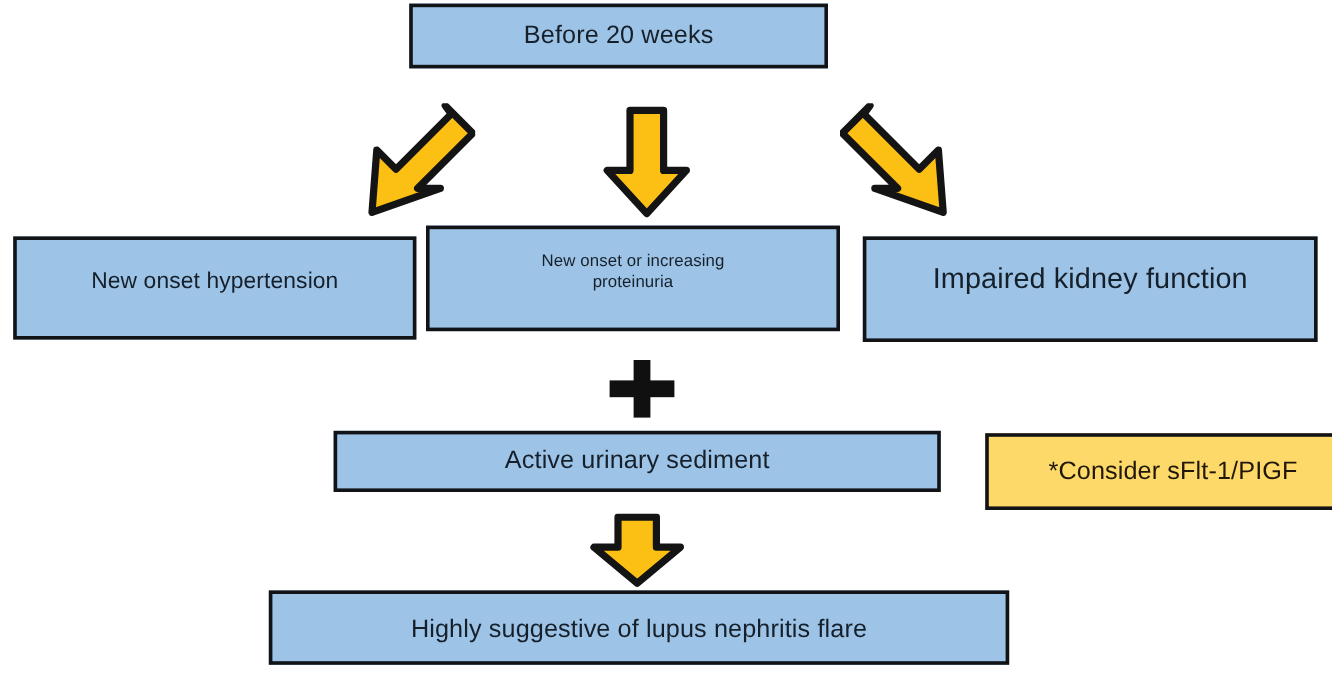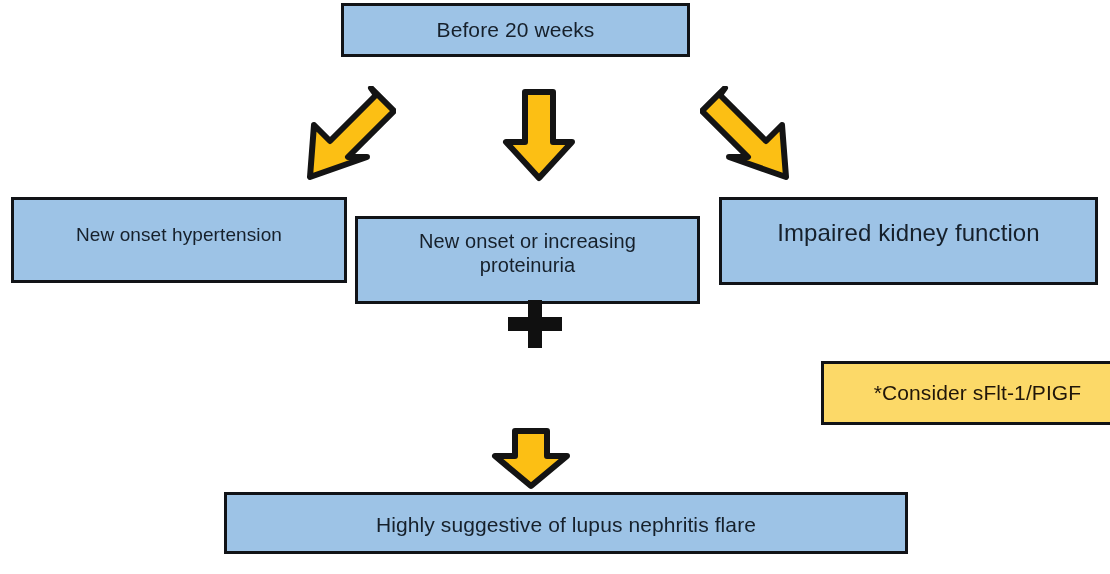--- a/index.html
+++ b/index.html
@@ -38,25 +38,25 @@
   }
   .node-label {
     display: block;
     padding: 0 8px;
     white-space: pre-line;
   }
 
   
   #node-before        { left: 341px; top: 3px;   width: 349px; height: 54px;  font-size: 21px; }
   #node-hypertension  { left: 11px;  top: 197px; width: 336px; height: 86px;  font-size: 19px; }
-  #node-proteinuria   { left: 355px; top: 216px; width: 345px; height: 88px;  font-size: 20px; }
+  #node-proteinuria   { left: 355px; top: 188px; width: 345px; height: 88px;  font-size: 14px; }
   #node-kidney        { left: 719px; top: 197px; width: 379px; height: 88px;  font-size: 24px; }
   #node-sediment      { left: 278px; top: 359px; width: 506px; height: 51px;  font-size: 21px; }
   #node-sflt          { left: 821px; top: 361px; width: 313px; height: 64px;  font-size: 21px; }
-  #node-flare         { left: 224px; top: 492px; width: 684px; height: 62px;  font-size: 21px; }
+  #node-flare         { left: 224px; top: 492px; width: 617px; height: 62px;  font-size: 21px; }
 
   
   #node-hypertension .node-label { transform: translateY(-5px); }
   #node-kidney .node-label       { transform: translateY(-8px); }
   #node-proteinuria .node-label  { transform: translateY(-6px); }
   #node-flare .node-label        { transform: translateY(2px); }
 
   .arrow {
     position: absolute;
   }
@@ -117,20 +117,23 @@
     <span class="node-label">Impaired kidney function</span>
   </div>
 
   <div id="plus-sign">
     <svg viewBox="0 0 58 52" width="58" height="52">
       <rect x="22" y="2" width="14" height="48" fill="#101010"></rect>
       <rect x="2" y="19" width="54" height="14" fill="#101010"></rect>
     </svg>
   </div>
 
+  <div class="node blue" id="node-sediment">
+    <span class="node-label">Active urinary sediment</span>
+  </div>
 
   <div class="node yellow" id="node-sflt">
     <span class="node-label">*Consider sFlt-1/PIGF</span>
   </div>
 
   <div class="arrow" id="arrow-down">
     <svg viewBox="0 0 84 62" width="84" height="62">
       <polygon points="26,3 58,3 58,28 78,28 42,58 6,28 26,28" fill="#fcbf14" stroke="#141414" stroke-width="6" stroke-linejoin="round"></polygon>
     </svg>
   </div>

